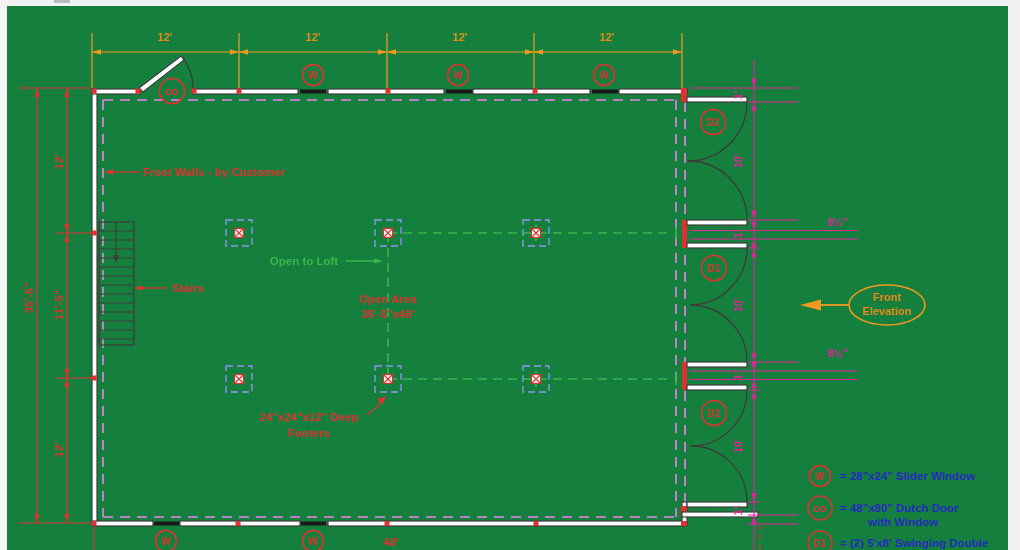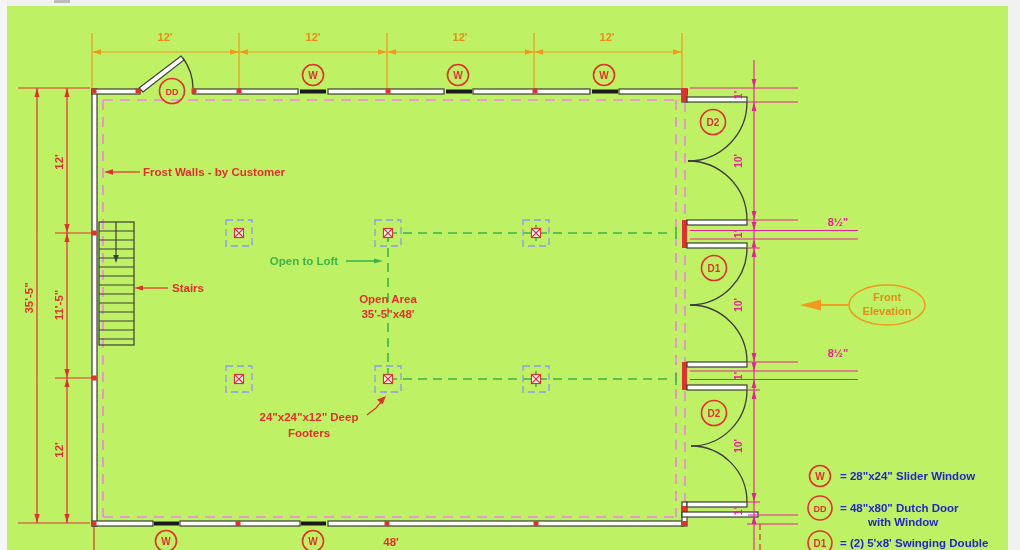--- a/index.html
+++ b/index.html
@@ -1,16 +1,16 @@
 <!DOCTYPE html>
 <html><head>
 <meta charset="utf-8">
 <style>
   html,body{margin:0;padding:0;background:#fff;}
-  .stage{width:1020px;height:550px;position:relative;overflow:hidden;background:#bef264;}
+  .stage{width:1020px;height:550px;position:relative;overflow:hidden;background:#15803d;}
   svg{display:block;}
   text{font-family:"Liberation Sans",sans-serif;font-weight:700;}
   .w{fill:#fff;stroke:#3C3C3C;stroke-width:1.2;}
   .wb{fill:#1A1A1A;stroke:none;}
   .rp{fill:#E23030;stroke:none;}
   .arc{fill:none;stroke:#3C3C3C;stroke-width:1.3;}
   .frost{stroke:#EE82EE;stroke-width:1.6;stroke-dasharray:10 7;fill:none;}
   .grn{stroke:#3BB54A;stroke-width:1.6;fill:none;}
   .grnd{stroke-dasharray:9 6;}
   .org{stroke:#F2981E;stroke-width:1.2;fill:none;}

